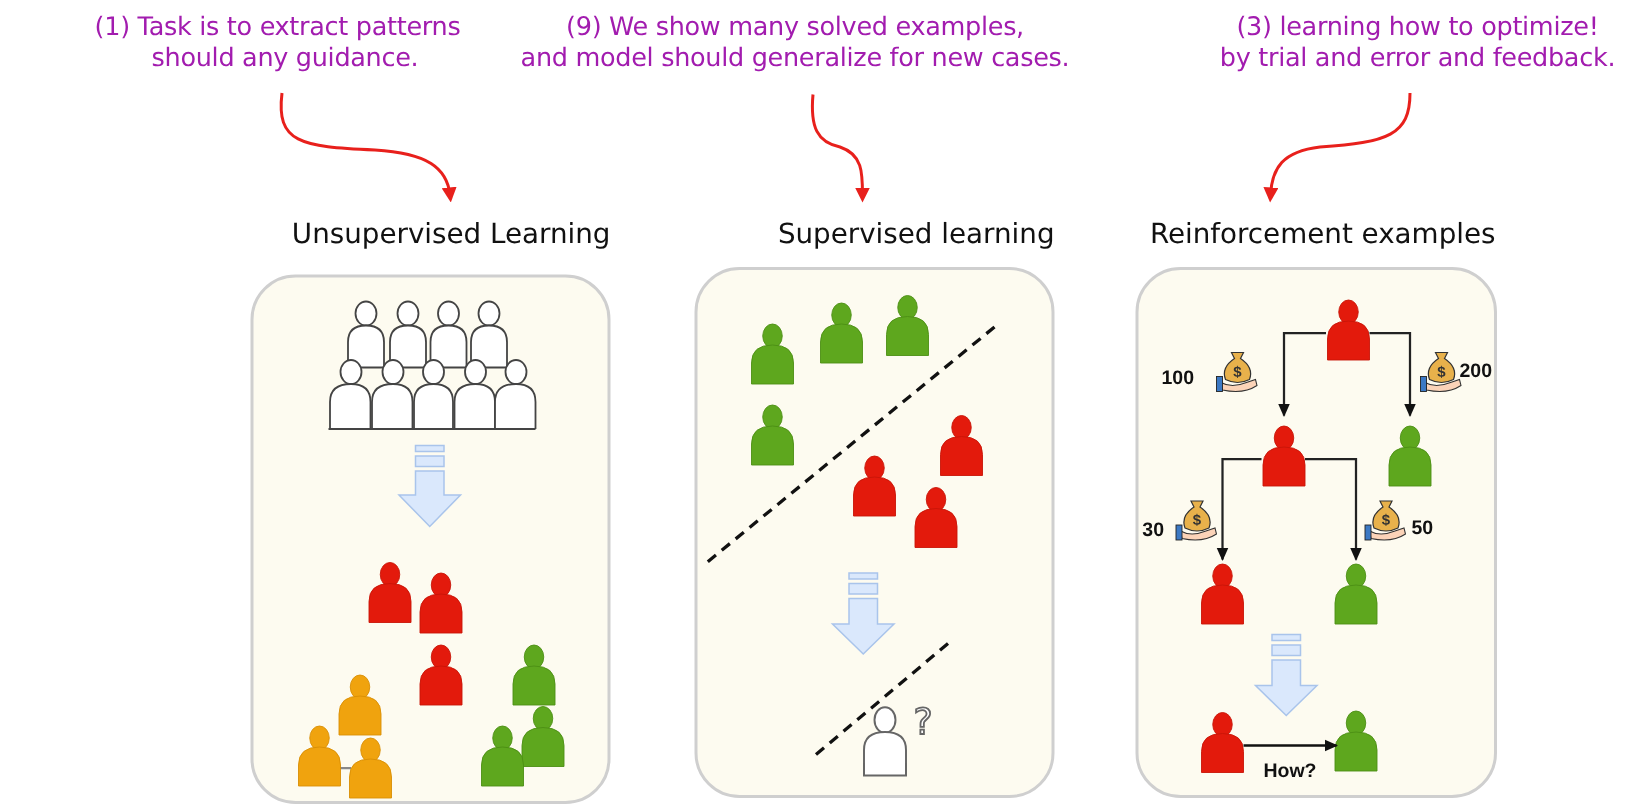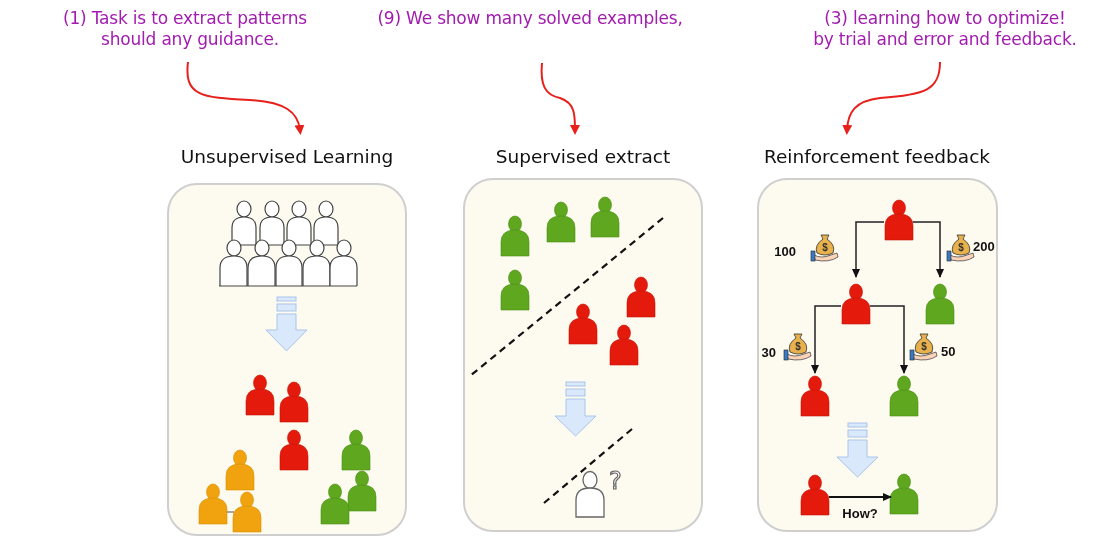--- a/index.html
+++ b/index.html
@@ -1,41 +1,42 @@
 <!DOCTYPE html>
 <html><head>
 <meta charset="utf-8">
 <style>
   html, body { margin: 0; padding: 0; background: #ffffff; }
   body { width: 1100px; height: 539px; position: relative; overflow: hidden; font-family: "DejaVu Sans", sans-serif; }
   .note { position: absolute; text-align: center; color: #a21caf; font-family: "DejaVu Sans", sans-serif; font-size: 17px; line-height: 21px; white-space: nowrap; letter-spacing: -0.2px; }
-  .ptitle { position: absolute; text-align: center; color: #111; font-family: "DejaVu Sans", sans-serif; font-size: 18.5px; white-space: nowrap; }
+  .ptitle { position: absolute; text-align: right; color: #111; font-family: "DejaVu Sans", sans-serif; font-size: 18.5px; white-space: nowrap; }
   .panel { position: absolute; background: #fdfbf0; border: 2px solid #cfcfcf; border-radius: 30px; box-sizing: border-box; }
   svg.layer { position: absolute; left: 0; top: 0; }
   .num { font-family: "Liberation Sans", sans-serif; font-weight: bold; font-size: 13px; fill: #111; }
   .how { font-family: "Liberation Sans", sans-serif; font-weight: bold; font-size: 13px; fill: #111; }
 </style>
 </head>
 <body>
 
 <div class="note" style="left:0px; top:8px; width:370px;">
   <div>(1) Task is to extract patterns</div>
   <div style="padding-left:10px;">should any guidance.</div>
 </div>
 <div class="note" style="left:330px; top:8px; width:400px;">
   <div>(9) We show many solved examples,</div>
+  <div>and model should generalize for new cases.</div>
 </div>
 <div class="note" style="left:780px; top:8px; width:330px;">
   <div>(3) learning how to optimize!</div>
   <div>by trial and error and feedback.</div>
 </div>
 
 <div class="ptitle" style="left:167px; top:146px; width:240px;">Unsupervised Learning</div>
-<div class="ptitle" style="left:463px; top:146px; width:240px;">Supervised extract</div>
-<div class="ptitle" style="left:757px; top:146px; width:240px;">Reinforcement feedback</div>
+<div class="ptitle" style="left:463px; top:146px; width:240px;">Supervised learning</div>
+<div class="ptitle" style="left:757px; top:146px; width:240px;">Reinforcement examples</div>
 
 <div class="panel" style="left:167px; top:183px; width:240px; height:353px;"></div>
 <div class="panel" style="left:463px; top:178px; width:240px; height:354px;"></div>
 <div class="panel" style="left:757px; top:178px; width:241px; height:354px;"></div>
 
 <svg class="layer" width="1100" height="539" viewBox="0 0 1100 539">
   <defs>
     <marker id="redhead" markerWidth="10" markerHeight="10" refX="5" refY="5" orient="auto" markerUnits="userSpaceOnUse">
       <path d="M0,0 L10,5 L0,10 Z" fill="#e8201c"></path>
     </marker>

